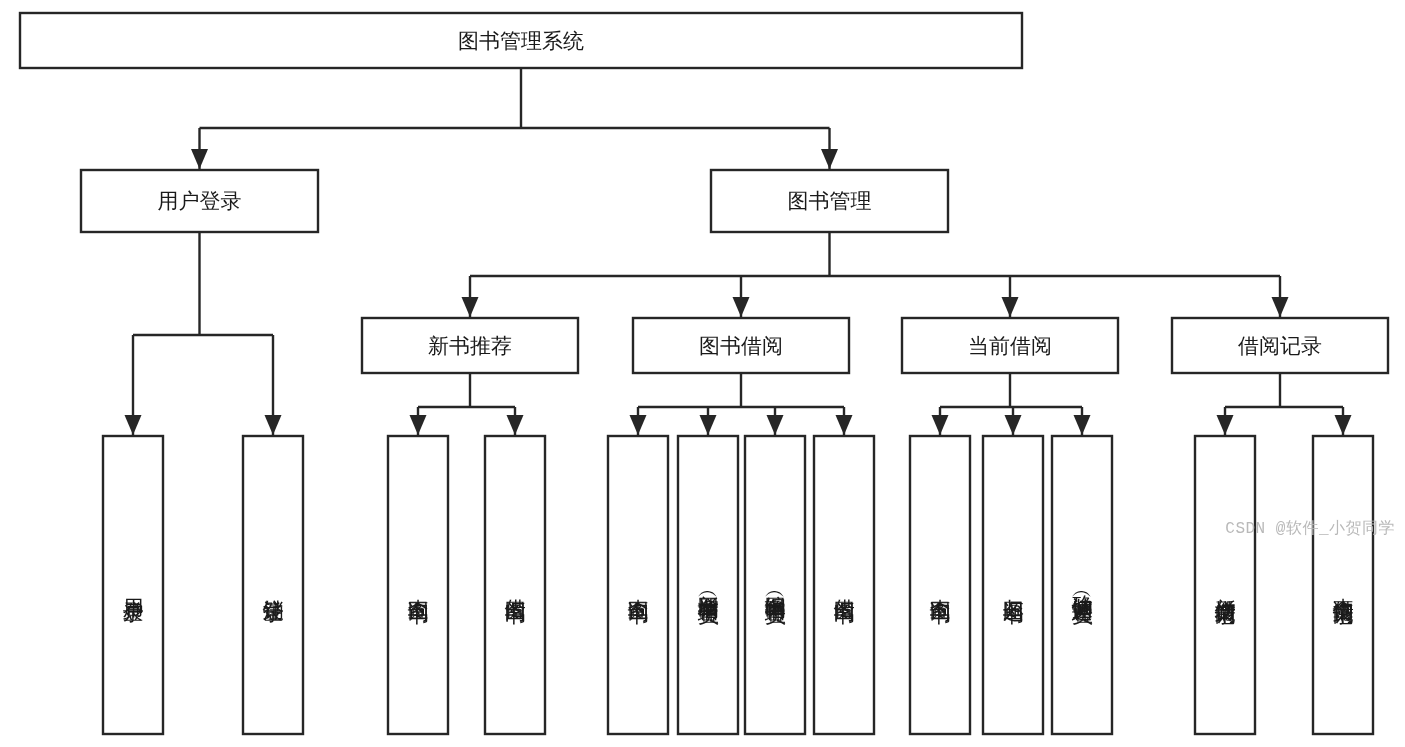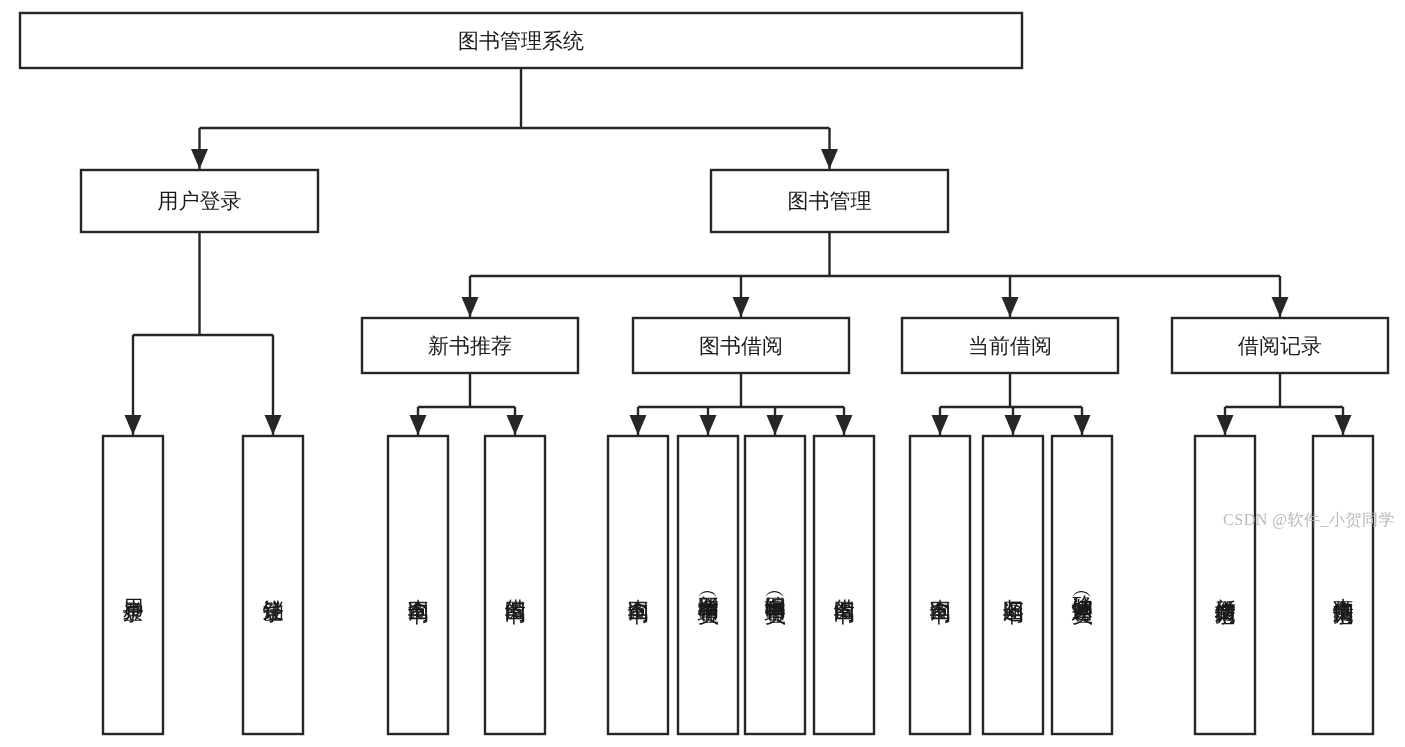--- a/index.html
+++ b/index.html
@@ -63,22 +63,22 @@
     font-size: 21px;
     line-height: 1.08;
     letter-spacing: 1.5px;
     color: #1a1a1a;
     white-space: nowrap;
     text-align: center;
   }
   .watermark {
     position: absolute;
     right: 10px;
-    bottom: 16px;
-    font-family: Liberation Serif, serif;
+    bottom: 8px;
+    font-family: Liberation Mono, monospace;
     font-size: 16px;
     color: #b9b9b9;
     white-space: nowrap;
     letter-spacing: 0.5px;
   }
 </style>
 </head>
 <body>
 
 <div id="diagram-root">

